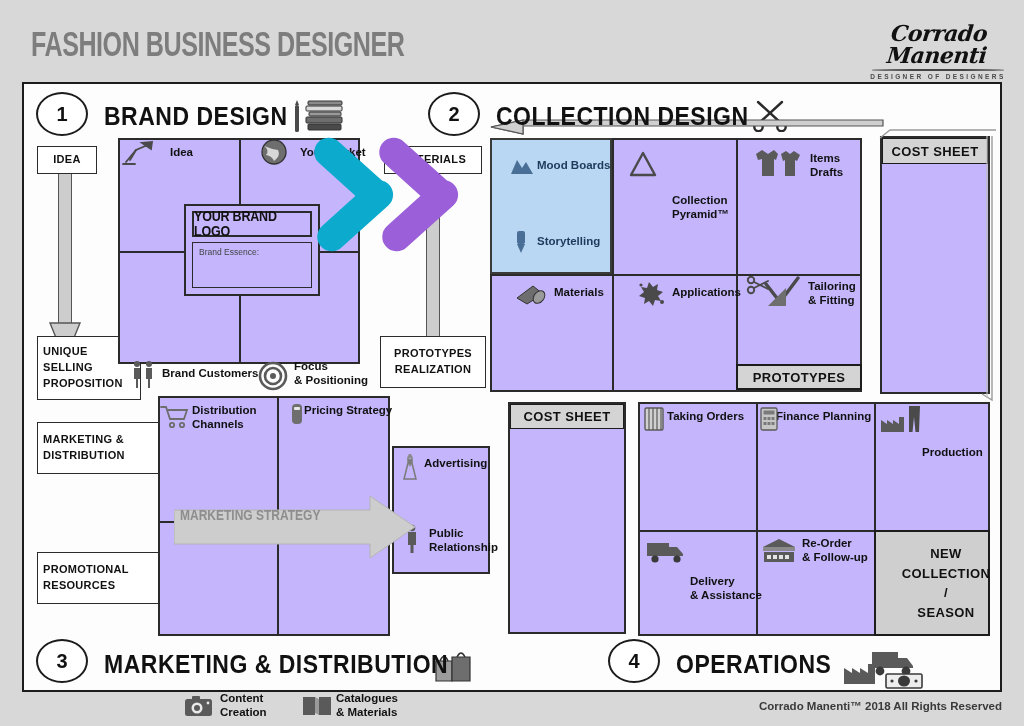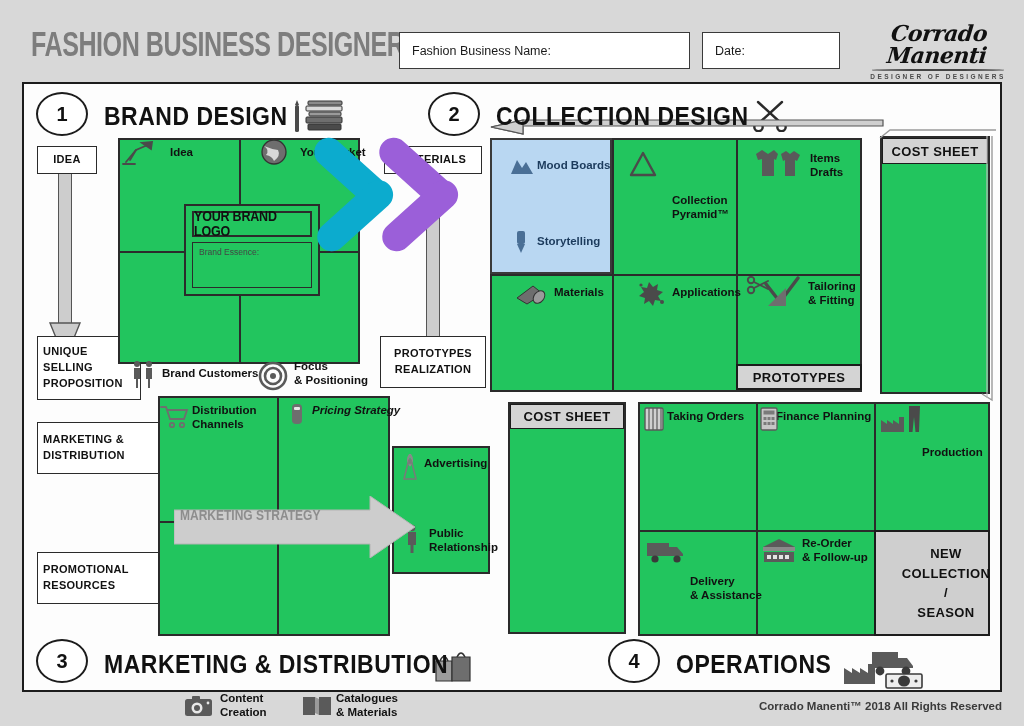--- a/index.html
+++ b/index.html
@@ -55,21 +55,21 @@
     display: flex; align-items: center; justify-content: center;
     font-weight: 700; font-size: 20px; color: #111; z-index: 9;
   }
   .sec-title {
     position: absolute; font-weight: 700; font-size: 23px; color: #111;
     letter-spacing: 0.5px; white-space: nowrap; z-index: 9;
     transform: scaleY(1.12); transform-origin: left center;
   }
 
   
-  .bx { position: absolute; background: #22c55e; border: 1.6px solid #2b2b2b; }
+  .bx { position: absolute; background: #c4b5fd; border: 1.6px solid #2b2b2b; }
   .bx-hv { border-width: 2.2px; }
   .lbl {
     position: absolute; background:#fff; border: 1.6px solid #2b2b2b;
     display:flex; flex-direction:column; justify-content:center;
     padding: 5px 5px; font-weight: 700; font-size: 11px; color:#111;
     letter-spacing: .3px; line-height: 1.45;
   }
   .cellname {
     position: absolute; font-weight: 700; font-size: 11.5px; color: #111;
     line-height: 1.2; text-align: left; white-space: pre-line;
@@ -103,26 +103,20 @@
 
   .ico { position:absolute; color:#5a5a5a; line-height:1; }
 </style>
 </head>
 <body>
 
 <div id="canvas">
 
   <div class="hdr-title">FASHION BUSINESS DESIGNER</div>
 
-  <div class="hdr-field" id="f-name">
-    <span>Fashion Business Name:</span>
-  </div>
-  <div class="hdr-field" id="f-date">
-    <span>Date:</span>
-  </div>
 
   <div class="logo">
     <div class="sig">Corrado Manenti</div>
     <div class="rule"></div>
     <div class="sub">DESIGNER OF    DESIGNERS</div>
   </div>
 
   <div id="frame">
 
     <div class="sec-num" style="left:12px;top:8px">1</div>
@@ -343,21 +337,21 @@
     <div class="cellname" style="left:168px;top:320px;">Distribution
 Channels</div>
     <svg class="ico" style="left:136px;top:320px" width="32" height="26" viewBox="0 0 32 26">
       <g stroke="#6e6e6e" stroke-width="1.8" fill="none" stroke-linecap="round">
         <path d="M1 3 h5 l4 12 h14 l3 -9 h-19"></path>
         <circle cx="12" cy="21" r="2.2"></circle>
           <circle cx="22" cy="21" r="2.2"></circle>
       </g>
     </svg>
 
-    <div class="cellname" style="left:288px;top:320px;font-style:italic;">Pricing Strategy</div>
+    <div class="cellname" style="left:280px;top:320px;">Pricing Strategy</div>
     <svg class="ico" style="left:265px;top:318px" width="16" height="24" viewBox="0 0 16 24">
       <rect x="3" y="2" width="10" height="20" rx="4" fill="#6e6e6e"></rect>
       <rect x="5" y="5" width="6" height="3" rx="1" fill="#e8e8e8"></rect>
     </svg>
 
     <div class="cellname" style="left:196px;top:608px;">Content
 Creation</div>
     <svg class="ico" style="left:160px;top:610px" width="30" height="24" viewBox="0 0 30 24">
       <rect x="1" y="5" width="27" height="17" rx="2.5" fill="#5a5a5a"></rect>
       <rect x="8" y="2" width="8" height="4" rx="1" fill="#5a5a5a"></rect>

